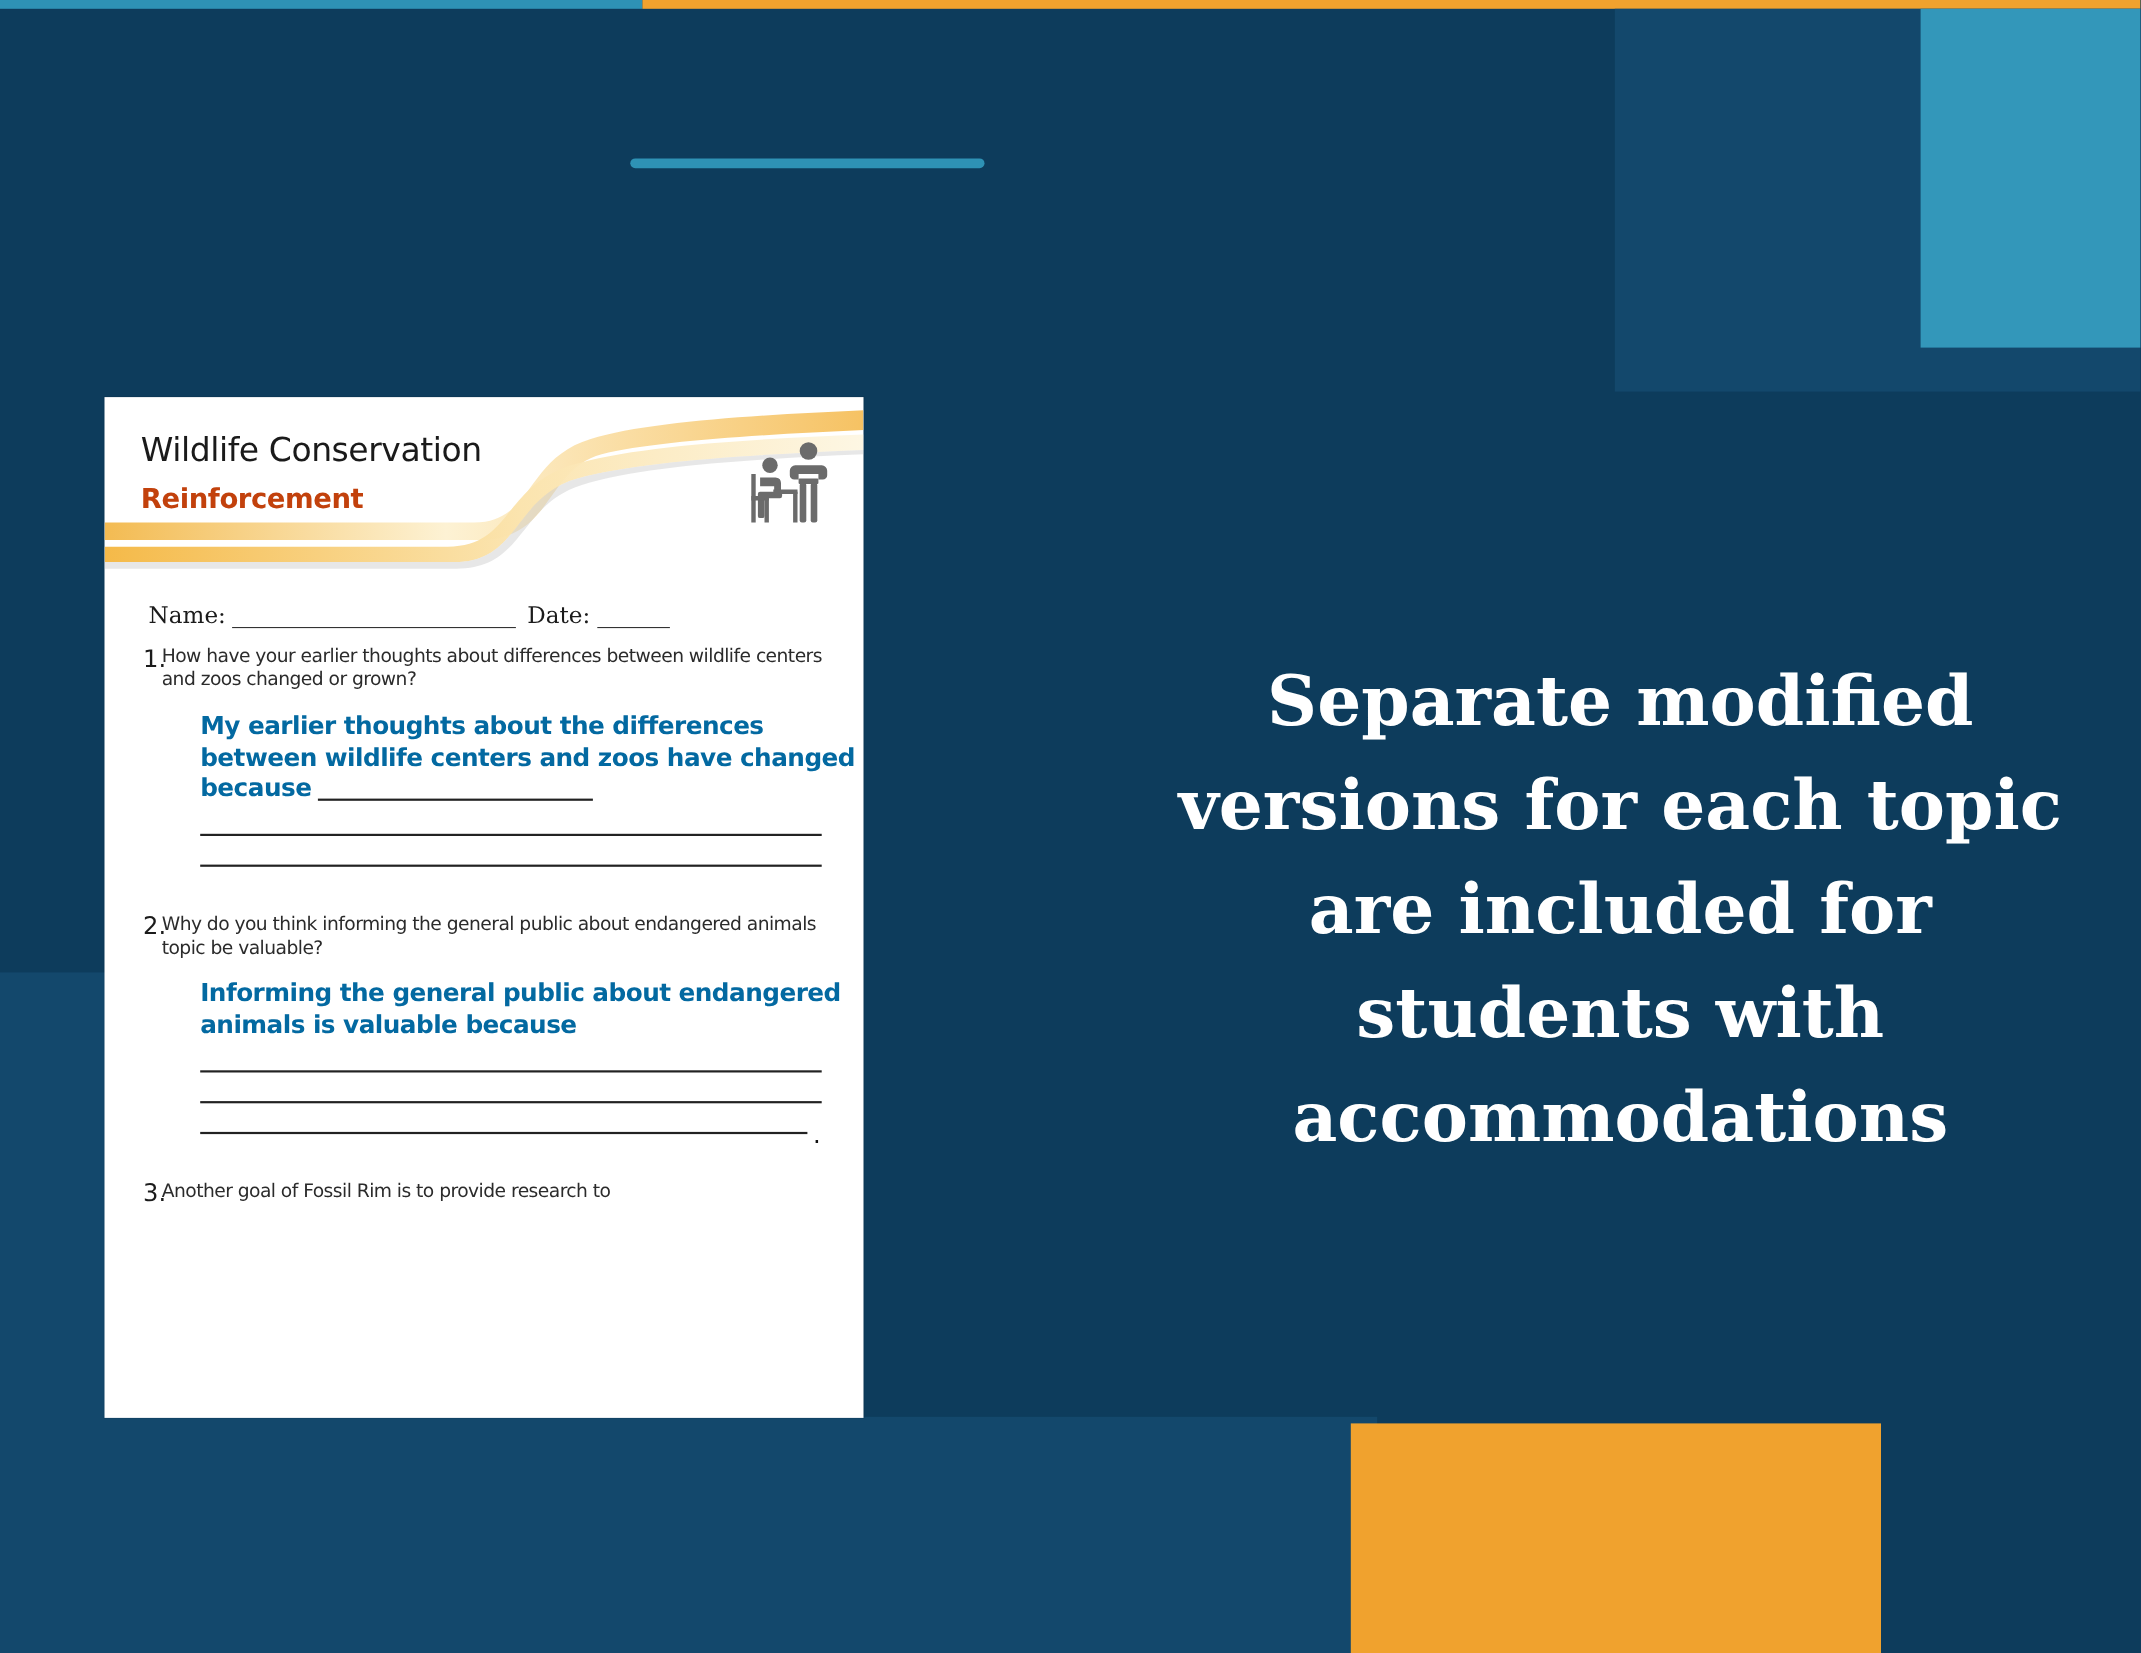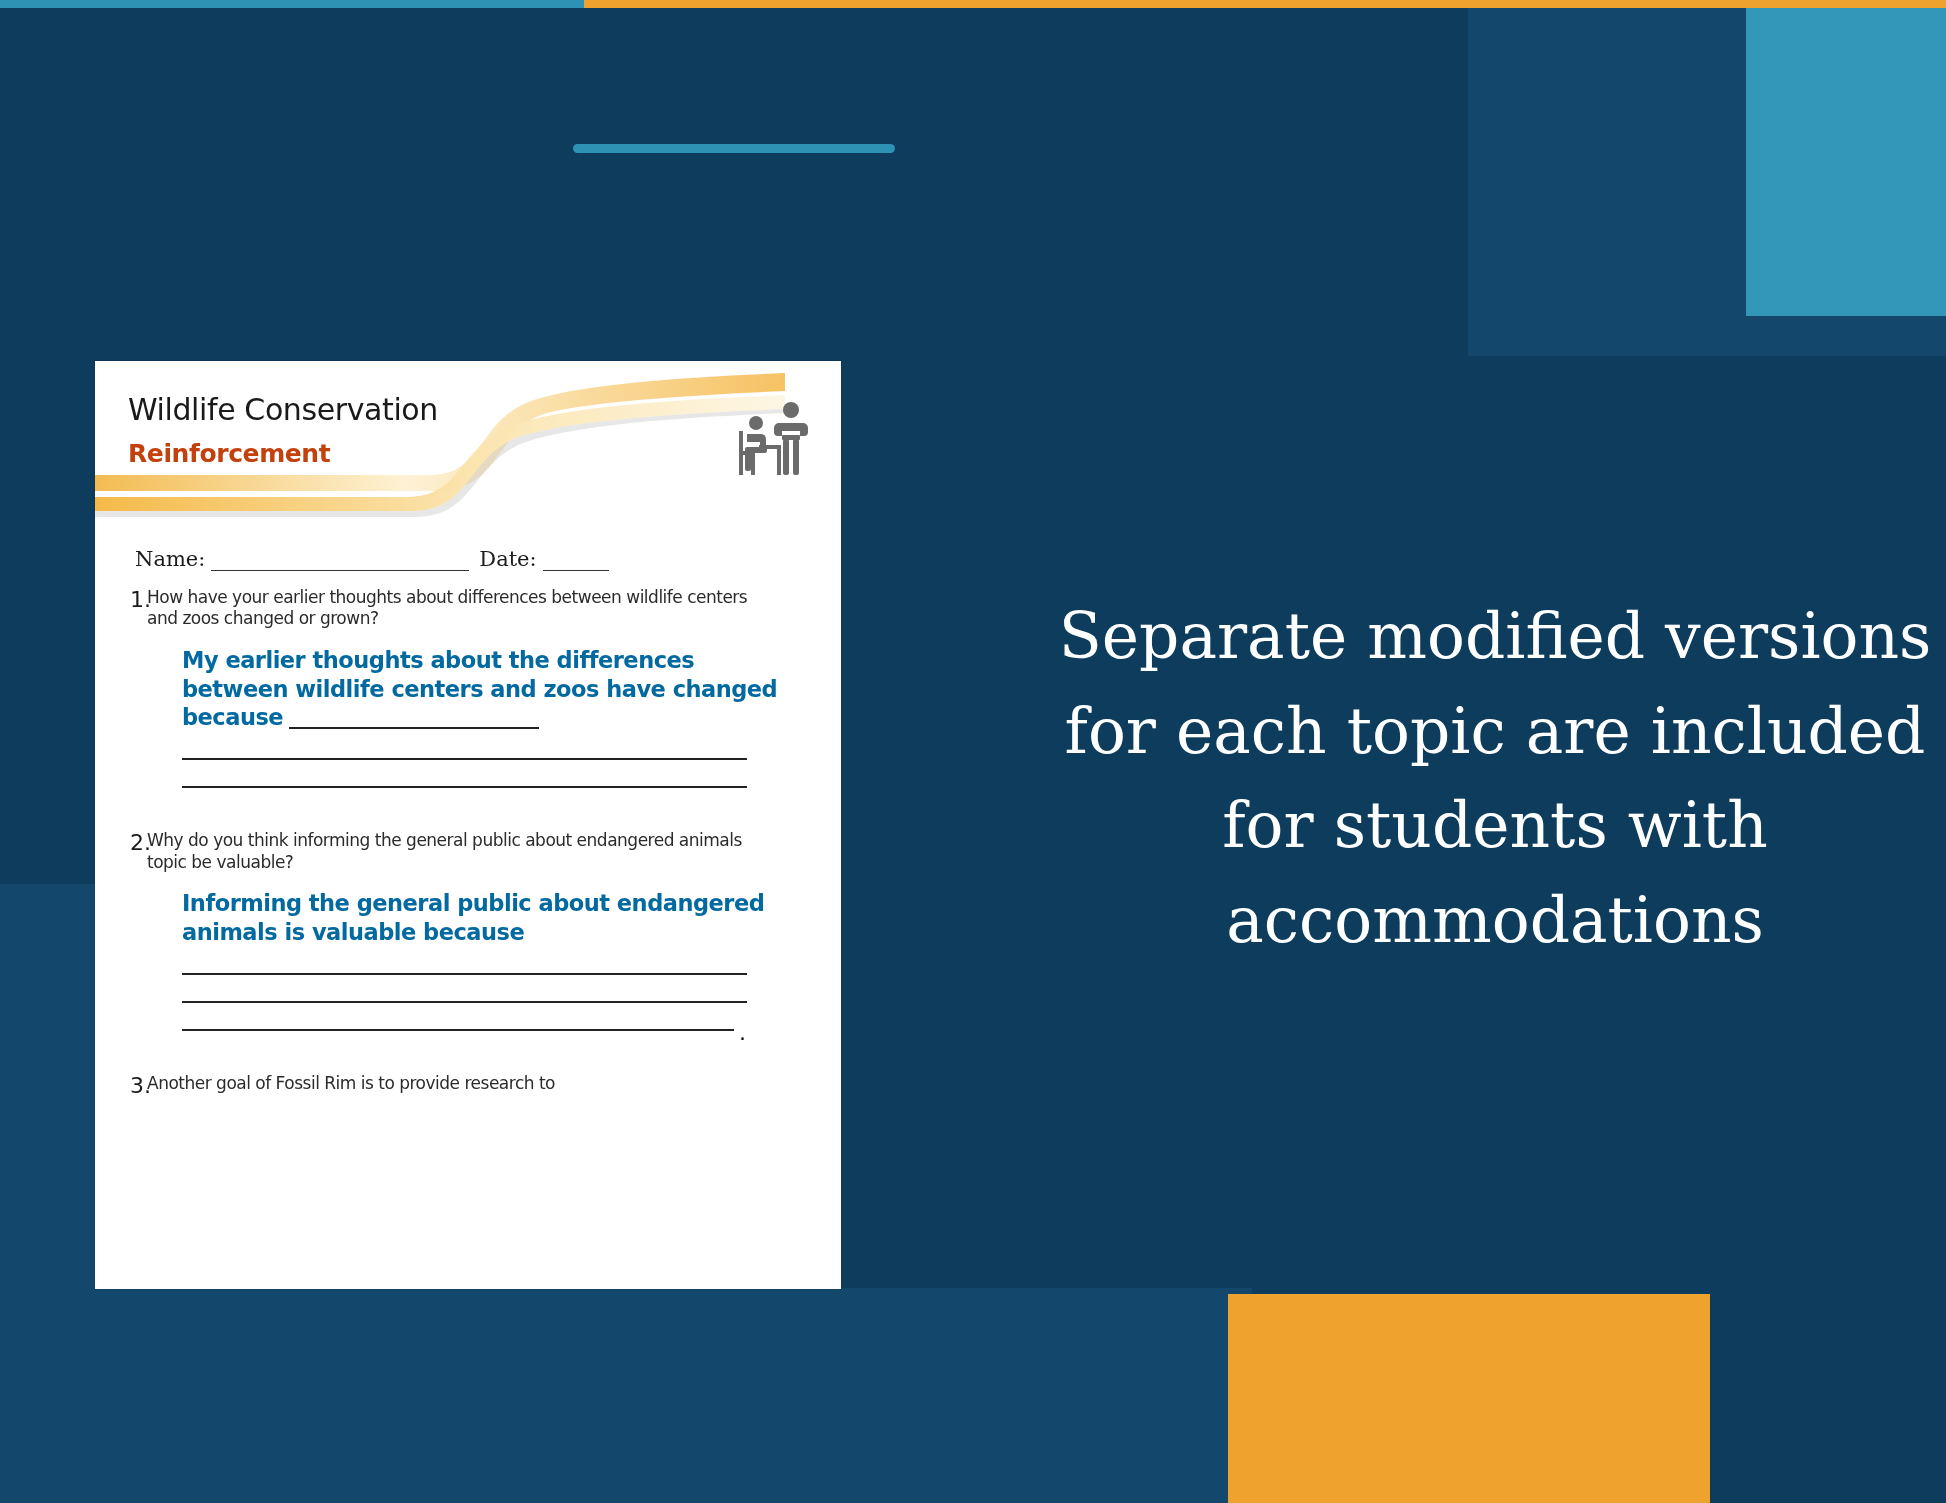--- a/index.html
+++ b/index.html
@@ -55,32 +55,32 @@
     letter-spacing:-1px;
     line-height:1.1;
   }
   .title-rule {
     width:322px; height:9px; background:#2e92b5;
     margin:44px auto 0; border-radius:5px;
   }
 
   
   .body-copy {
-    position:absolute; left:1052px; top:590px; width:886px;
+    position:absolute; left:1030px; top:590px; width:886px;
     text-align:center;
     color:#ffffff;
     font-family:"DejaVu Serif", serif;
     font-size:63px;
     line-height:1.50;
-    font-weight:400;
+    font-weight:700;
   }
 
   
   .worksheet {
-    position:absolute; left:95px; top:361px; width:746px; height:928px;
+    position:absolute; left:95px; top:361px; width:690px; height:928px;
     background:#ffffff;
     overflow:hidden;
     box-shadow:0 0 0 1px rgba(0,0,0,0.06);
   }
   .ws-header {
     position:relative; height:168px;
   }
   .ws-swoosh { position:absolute; left:0; top:0; width:690px; height:168px; }
   .ws-title {
     position:absolute; left:33px; top:31px;

